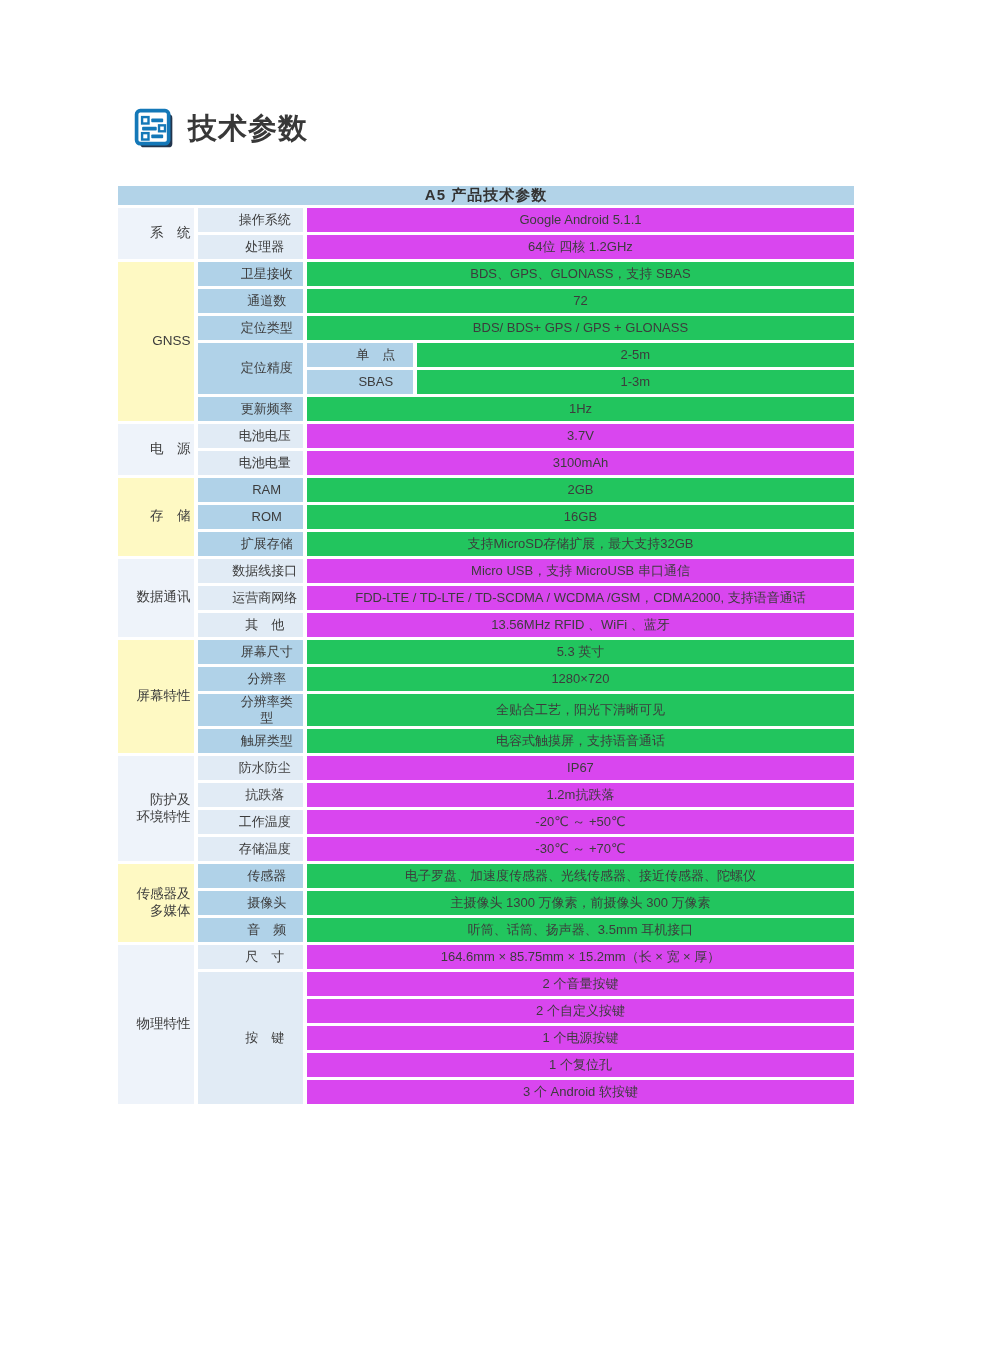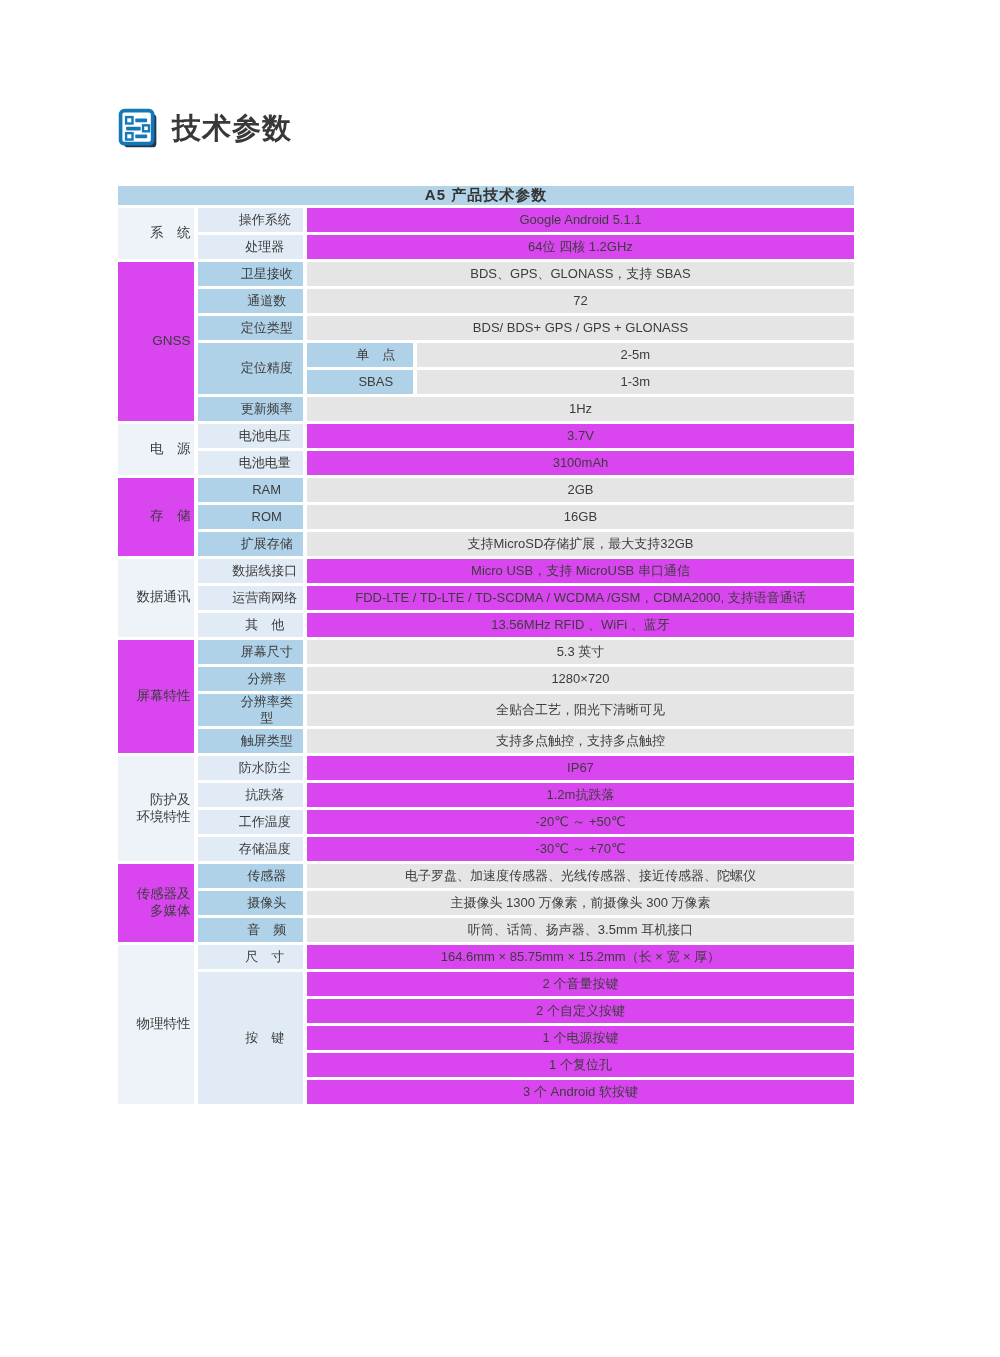--- a/index.html
+++ b/index.html
@@ -3,21 +3,21 @@
 <meta charset="utf-8">
 <style>
   html,body{margin:0;padding:0;}
   body{
     width:1000px;height:1357px;background:#ffffff;position:relative;
     font-family:"Liberation Sans","DejaVu Sans",sans-serif;
     color:#3c3c3c;
   }
   
   .page-header{
-    position:absolute;left:116px;top:106px;
+    position:absolute;left:132px;top:106px;
     display:flex;align-items:center;gap:12px;
   }
   .hdr-icon{width:44px;height:46px;flex:0 0 auto;}
   .page-title{
     font-size:29px;font-weight:700;color:#383838;letter-spacing:1px;
   }
   
   table.spec{
     position:absolute;left:114px;top:183px;
     width:744px;table-layout:fixed;
@@ -26,25 +26,25 @@
   td{
     height:24px;padding:0 4px;text-align:center;vertical-align:middle;
     font-size:13px;line-height:1.25;overflow:hidden;
   }
   td.table-hdr{
     background:#b2d3e8;height:17px;
     font-size:15px;font-weight:600;color:#333;letter-spacing:1px;
   }
   .cat{white-space:pre-line;font-size:13.5px;text-align:right;}
   .cat-l{background:#eef3fa;}
-  .cat-m{background:#d946ef;}
+  .cat-m{background:#fef9c3;}
   .lbl-l{background:#e1ebf5;padding-left:32px;}
   .lbl-m{background:#b0d2e8;padding-left:36px;}
   .val-l{background:#d946ef;}
-  .val-m{background:#e5e5e5;}
+  .val-m{background:#22c55e;}
 </style>
 </head>
 <body>
 
 <div class="page-header">
   <span class="hdr-icon">
     <svg viewBox="0 0 48 48" width="44" height="46" xmlns="http://www.w3.org/2000/svg">
       <rect x="9" y="8" width="35" height="36" rx="4" fill="#22354d"></rect>
       <rect x="5" y="4" width="35" height="36" rx="4" fill="#ffffff" stroke="#1478b8" stroke-width="4"></rect>
       <rect x="11" y="11" width="7" height="7" fill="none" stroke="#1478b8" stroke-width="2.6"></rect>
@@ -154,21 +154,21 @@
   <tr>
     <td class="lbl-m">分辨率</td>
     <td colspan="2" class="val-m">1280×720</td>
   </tr>
   <tr>
     <td class="lbl-m">分辨率类型</td>
     <td colspan="2" class="val-m">全贴合工艺，阳光下清晰可见</td>
   </tr>
   <tr>
     <td class="lbl-m">触屏类型</td>
-    <td colspan="2" class="val-m">支持多点触控，支持多点触控</td>
+    <td colspan="2" class="val-m">电容式触摸屏，支持语音通话</td>
   </tr>
 
   <tr>
     <td rowspan="4" class="cat cat-l">防护及
 环境特性</td>
     <td class="lbl-l">防水防尘</td>
     <td colspan="2" class="val-l">IP67</td>
   </tr>
   <tr>
     <td class="lbl-l">抗跌落</td>

